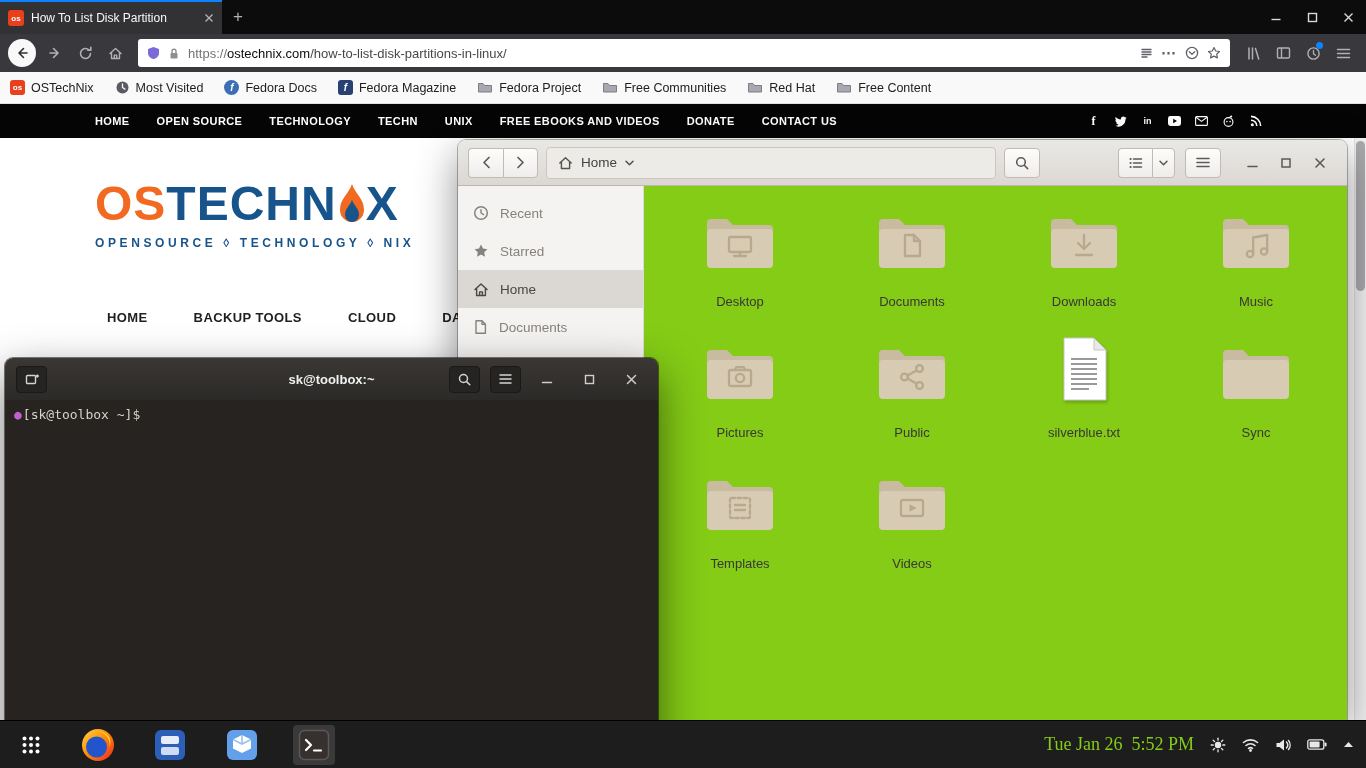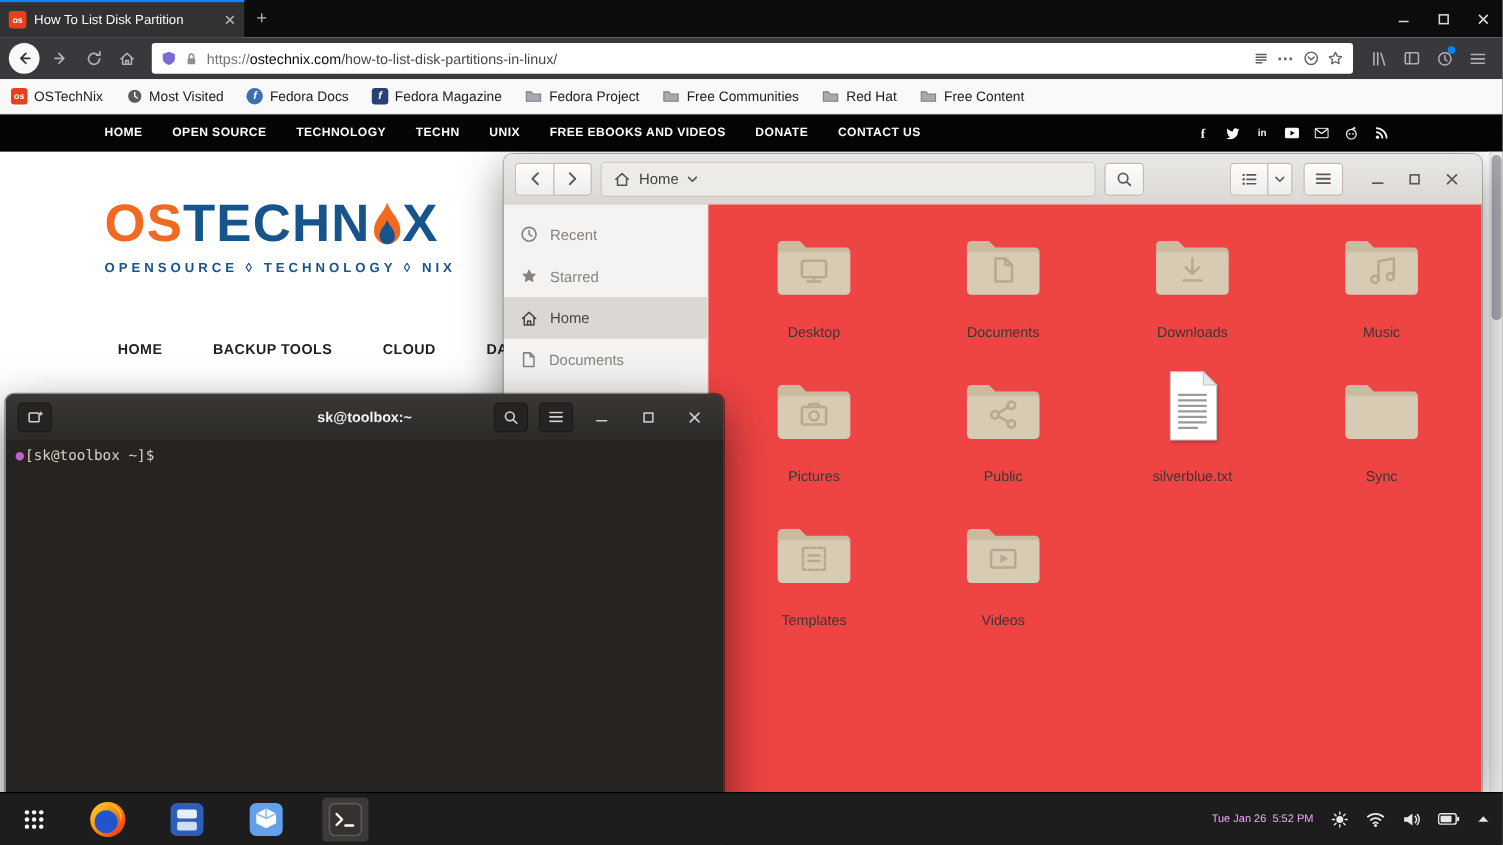--- a/index.html
+++ b/index.html
@@ -68,21 +68,21 @@
   .viewgroup { display:flex; margin-right:10px; }
   .viewgroup .gbtn:first-child { width:34px; border-radius:4px 0 0 4px; border-right:none; }
   .viewgroup .gbtn:last-child { width:23px; border-radius:0 4px 4px 0; }
   .menubtn { width:36px; }
   .wctl { width:34px; height:30px; display:flex; align-items:center; justify-content:center; color:#5c5853; }
   .wctl.first { margin-left:14px; }
   .f-body { flex:1; display:flex; min-height:0; }
   .f-side { width:186px; background:#f4f3f1; border-right:1px solid #dedad6; padding-top:8px; }
   .srow { height:38px; display:flex; align-items:center; gap:11px; padding-left:15px; font-size:13.5px; color:#87827d; }
   .srow.sel { background:#dbd7d3; color:#4a4744; }
-  .f-main { flex:1; background:#ef4444; overflow:hidden; }
+  .f-main { flex:1; background:#84cc16; overflow:hidden; }
   .grid { display:grid; grid-template-columns:repeat(4,172px); grid-auto-rows:131px; padding:22px 0 0 10px; }
   .cell { display:flex; flex-direction:column; align-items:center; }
   .icon-box { height:64px; display:flex; align-items:flex-end; justify-content:center; }
   .flabel { margin-top:22px; font-size:13px; color:#3a3734; }
   .emb { stroke:#b7a88e; fill:none; stroke-width:2.3; stroke-linecap:round; stroke-linejoin:round; }
   .emb .fl { fill:#b7a88e; stroke:none; }
   .file-svg { filter:drop-shadow(1px 2px 1.5px rgba(0,0,0,.22)); }
 
   
   .term { position:absolute; left:5px; top:358px; width:653px; height:423px; z-index:3; border-radius:8px 8px 0 0; overflow:hidden; box-shadow:0 16px 44px rgba(0,0,0,.55), 0 0 0 1px rgba(0,0,0,.5); display:flex; flex-direction:column; }
@@ -94,21 +94,21 @@
   .t-body { flex:1; background:#262321; padding:7px 9px; font-family:"DejaVu Sans Mono",monospace; font-size:13px; }
   .p-sym { color:#c061cb; margin-right:1px; }
   .p-txt { color:#d6d2c8; }
 
   
   .taskbar { position:absolute; left:0; bottom:0; width:1366px; height:48px; background:#1d1d1d; border-top:1px solid #000; z-index:5; display:flex; align-items:center; }
   .tb-app { width:72px; height:48px; display:flex; align-items:center; justify-content:center; }
   .tb-app.first { width:62px; }
   .active-pad { background:#3a3a3a; border-radius:4px; padding:4px 5px; display:flex; }
   .tb-right { margin-left:auto; display:flex; align-items:center; gap:16px; padding-right:12px; }
-  .clock { color:#f0abfc; font-size:10px; white-space:pre; }
+  .clock { color:#84cc16; font-size:18px; white-space:pre;font-family:Liberation Serif, serif; }
   .stat { color:#e8e8e8; display:flex; align-items:center; }
 </style>
 </head>
 <body>
 
 <div class="desktop">
 
   <div class="ff">
     <div class="ff-tabs">
       <div class="ff-tab">

